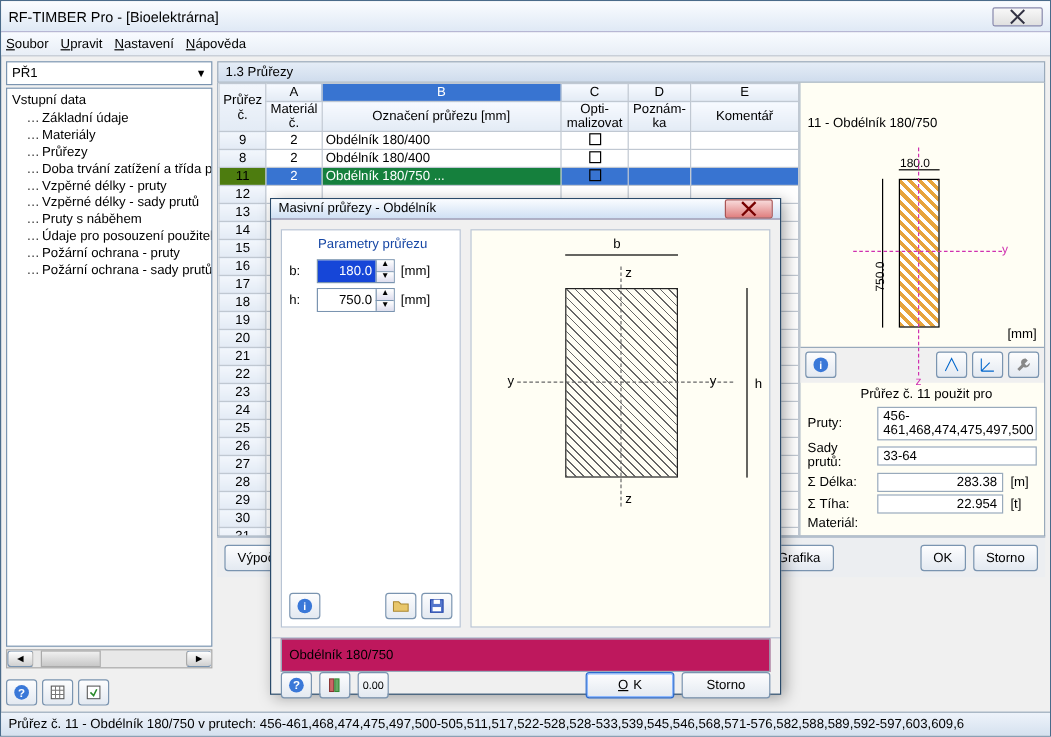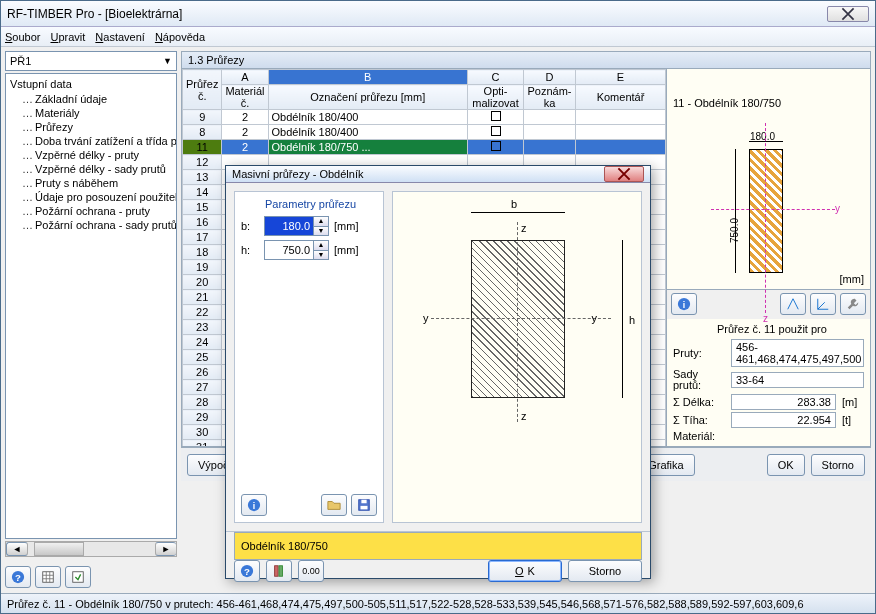--- a/index.html
+++ b/index.html
@@ -66,21 +66,21 @@
 .params .prow { display:flex; align-items:center; gap:5px; margin-bottom:4px;}
 .params .prow label { width:18px;}
 .params .spin { display:flex; border:1px solid #7a94b0; height:20px;}
 .params .spin input { border:none; width:48px; text-align:right; padding:0 3px; font-size:11px; outline:none;}
 .params .spin .ud { width:15px; display:flex; flex-direction:column;}
 .params .spin .ud span{ flex:1; border-left:1px solid #7a94b0; text-align:center; font-size:7px; background:linear-gradient(#fff,#dde); cursor:pointer;}
 .params .spin .ud span:first-child{ border-bottom:1px solid #7a94b0;}
 .spin.selected input{ background:#1646d8; color:#fff;}
 .dpreview { flex:1; border:1px solid #b8c4d4; background:#fffef4; position:relative;}
 .dfooter { height:40px; display:flex; align-items:center; padding:0 8px; gap:6px; border-top:1px solid #b8c4d4;}
-.dname { flex:1; height:28px; border:1px solid #9ab; background:#fde047; padding:10px 6px; display:flex; align-items:center;}
+.dname { flex:1; height:28px; border:1px solid #9ab; background:#be185d; padding:10px 6px; display:flex; align-items:center;}
 .dbuttons { height:36px; display:flex; align-items:center; padding:0 8px; gap:6px;}
 .btn.primary{ border:1px solid #2a6ad0; box-shadow:0 0 0 1px #8bb7ff inset;}
 
 svg.icn { width:14px; height:14px; }
 .y-axis-label { position:absolute; transform: rotate(-90deg); transform-origin: left top; font-size:10px;}
 </style>
 </head>
 <body>
 
 <div class="window">

